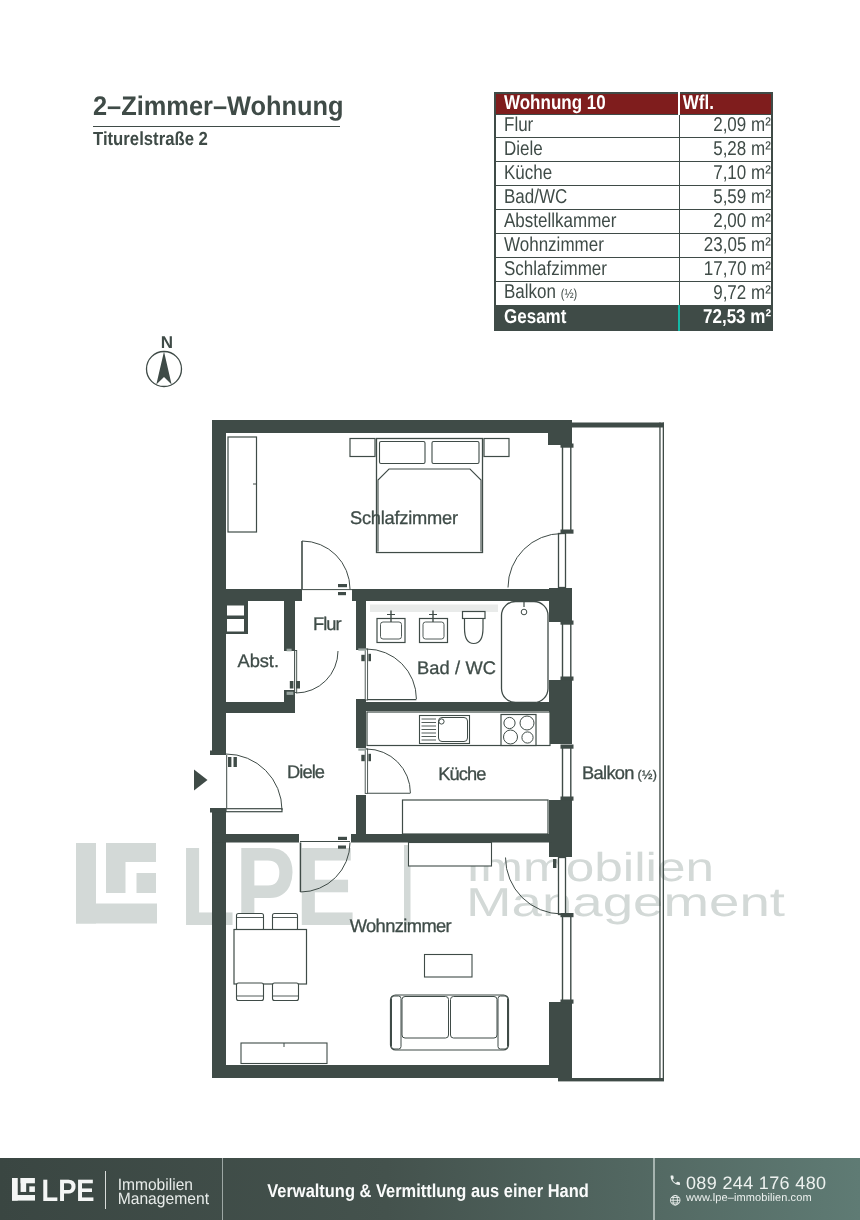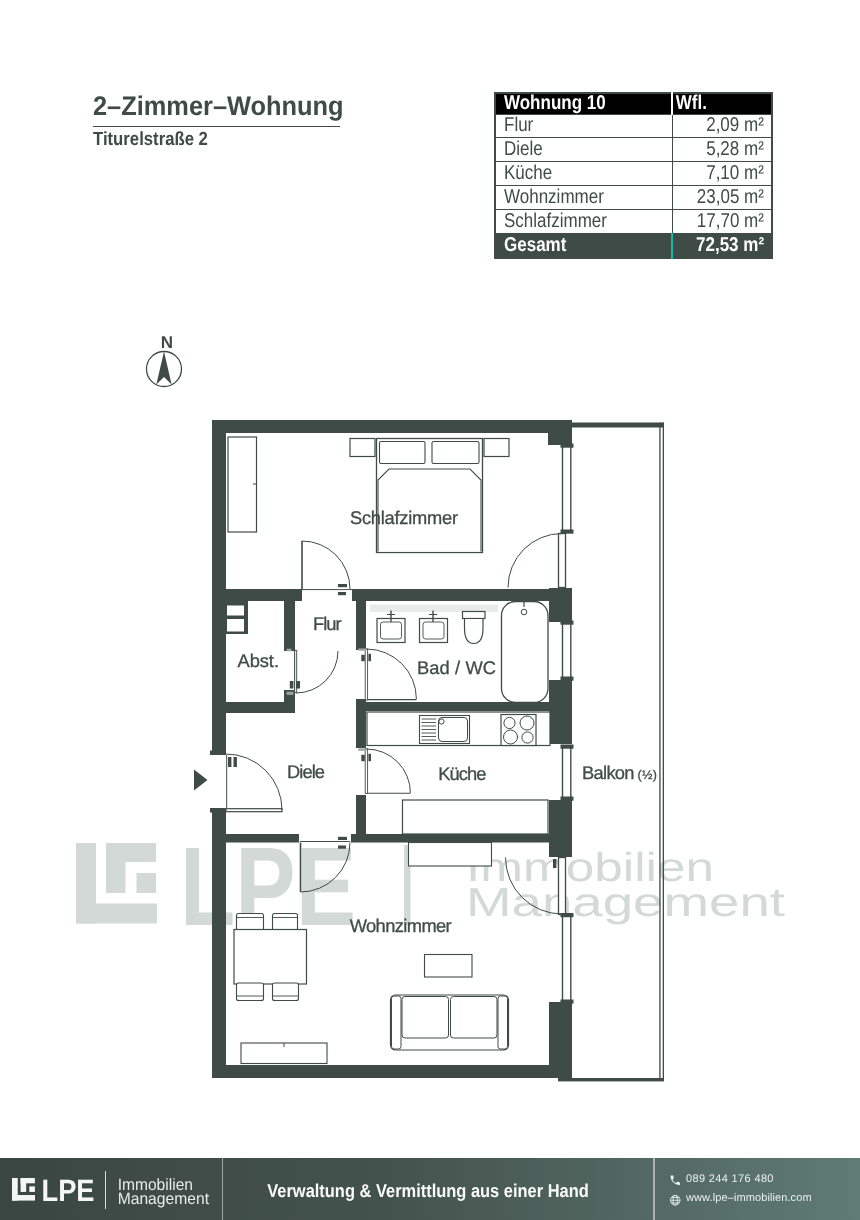--- a/index.html
+++ b/index.html
@@ -14,51 +14,63 @@
 <div class="abs" style="left:93px;top:93px;width:247px;">
   <div style="font-size:27px;font-weight:bold;color:#3F4B47;white-space:nowrap;transform:scaleX(0.94);transform-origin:left;line-height:26px;">2–Zimmer–Wohnung</div>
   <div style="height:6.5px;border-bottom:1.7px solid #3F4B47;width:247px;"></div>
 
   <div style="font-size:19px;font-weight:bold;color:#3F4B47;margin-top:2px;transform:scaleX(0.88);transform-origin:left;white-space:nowrap;">Titurelstraße 2</div>
 </div>
 
 <style>
   .t td{padding:0;vertical-align:middle;font-size:20px;line-height:19px;height:22.9px;}
   .t td.n{padding-left:8px;}
-  .t td.v{text-align:right;padding-right:7px;border-left:1.6px solid #3F4B47;width:91px;}
+  .t td.v{text-align:right;border-left:1.6px solid #3F4B47;width:91px;}
   .t tr.b{border-top:1.6px solid #3F4B47;} .t tr.h td{height:19.5px;}
   .t .sx{display:inline-block;transform:scaleX(0.85);transform-origin:left;white-space:nowrap;}
   .t .sxr{display:inline-block;transform:scaleX(0.85);transform-origin:right;white-space:nowrap;}
 </style>
 <div class="abs" style="left:494px;top:92px;width:279px;color:#3F4B47;">
   <table class="t" style="border-collapse:collapse;width:279px;border:2.6px solid #3F4B47;">
     <tbody>
-        <tr class="h" style="background:#000000;color:#fff;font-weight:bold;">
+        <tr class="h" style="background:#7f1d1d;color:#fff;font-weight:bold;">
       <td class="n"><span class="sx">Wohnung 10</span></td>
       <td style="text-align:left;border-left:2px solid #ffffff;width:91px;"><span style="display:inline-block;transform:scaleX(0.85);">Wfl.</span></td>
     </tr>
     <tr class="b">
           <td class="n"><span class="sx">Flur</span></td>
           <td class="v"><span class="sxr">2,09&nbsp;m²</span></td>
         </tr>
     <tr class="b">
           <td class="n"><span class="sx">Diele</span></td>
           <td class="v"><span class="sxr">5,28&nbsp;m²</span></td>
         </tr>
     <tr class="b">
           <td class="n"><span class="sx">Küche</span></td>
           <td class="v"><span class="sxr">7,10&nbsp;m²</span></td>
         </tr>
     <tr class="b">
+          <td class="n"><span class="sx">Bad/WC</span></td>
+          <td class="v"><span class="sxr">5,59&nbsp;m²</span></td>
+        </tr>
+    <tr class="b">
+          <td class="n"><span class="sx">Abstellkammer</span></td>
+          <td class="v"><span class="sxr">2,00&nbsp;m²</span></td>
+        </tr>
+    <tr class="b">
           <td class="n"><span class="sx">Wohnzimmer</span></td>
           <td class="v"><span class="sxr">23,05&nbsp;m²</span></td>
         </tr>
     <tr class="b">
           <td class="n"><span class="sx">Schlafzimmer</span></td>
           <td class="v"><span class="sxr">17,70&nbsp;m²</span></td>
+        </tr>
+    <tr class="b">
+          <td class="n"><span class="sx">Balkon <span style="font-size:13px;">(½)</span></span></td>
+          <td class="v"><span class="sxr">9,72&nbsp;m²</span></td>
         </tr>
     <tr class="b" style="background:#3F4B47;color:#fff;font-weight:bold;">
           <td class="n"><span class="sx">Gesamt</span></td>
           <td class="v" style="border-left:2px solid #14b8a6;"><span class="sxr">72,53&nbsp;m²</span></td>
         </tr>
   </tbody>
     </table>
 </div>
 
 <svg class="abs" style="left:130px;top:325px;" width="80" height="80" viewBox="0 0 80 80">
@@ -366,21 +378,21 @@
 
   <svg class="abs" style="left:117px;top:14px;" width="100" height="36">
     <text x="0.7" y="17.5" font-family="Liberation Sans" font-size="16.4" fill="#E8ECEA" textLength="75.3" lengthAdjust="spacingAndGlyphs">Immobilien</text>
     <text x="0.7" y="31.5" font-family="Liberation Sans" font-size="16.4" fill="#E8ECEA" textLength="91.3" lengthAdjust="spacingAndGlyphs">Management</text>
   </svg>
 
   <svg class="abs" style="left:260px;top:22px;" width="340" height="26">
       <text x="168" y="16.8" text-anchor="middle" font-family="Liberation Sans" font-weight="bold" font-size="18.6" fill="#FAFBFB" textLength="321.5" lengthAdjust="spacingAndGlyphs">Verwaltung &amp; Vermittlung aus einer Hand</text>
     </svg>
 
-  <div class="abs" style="left:686px;top:14.5px;color:#EDF1EF;font-size:11px;letter-spacing:0.35px;">089 244 176 480</div>
+  <div class="abs" style="left:686px;top:14.5px;color:#EDF1EF;font-size:18px;letter-spacing:0.35px;">089 244 176 480</div>
 
   <svg class="abs" style="left:668.5px;top:16px;" width="12.5" height="12.5" viewBox="0 0 24 24">
       <path fill="#EDF1EF" d="M6.6 10.8c1.4 2.8 3.8 5.1 6.6 6.6l2.2-2.2c.3-.3.7-.4 1-.2 1.1.4 2.3.6 3.6.6.6 0 1 .4 1 1V20c0 .6-.4 1-1 1C10.8 21 3 13.2 3 4c0-.6.4-1 1-1h3.5c.6 0 1 .4 1 1 0 1.2.2 2.4.6 3.6.1.3 0 .7-.2 1l-2.3 2.2z"></path>
     </svg>
 
   <div class="abs" style="left:686px;top:34px;color:#EDF1EF;font-size:11px;letter-spacing:0.1px;">www.lpe–immobilien.com</div>
 
   <svg class="abs" style="left:668.5px;top:36px;" width="12.5" height="12.5" viewBox="0 0 24 24">
       <g fill="none" stroke="#EDF1EF" stroke-width="1.7">
         <circle cx="12" cy="12" r="9.2"></circle>

